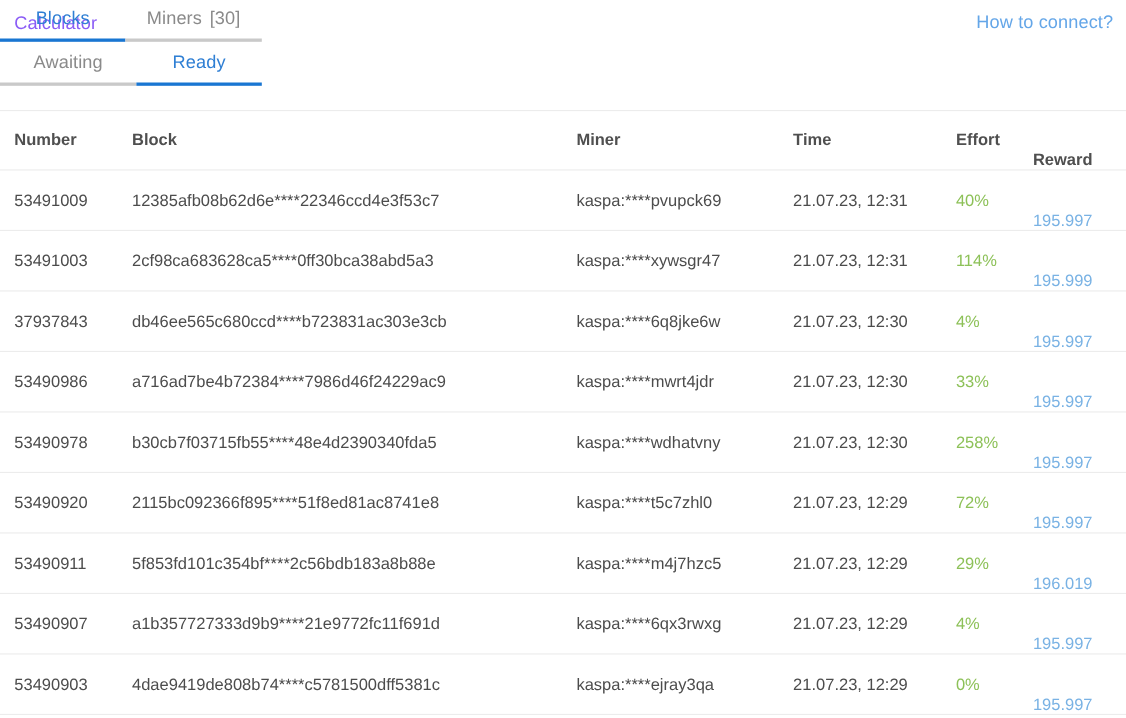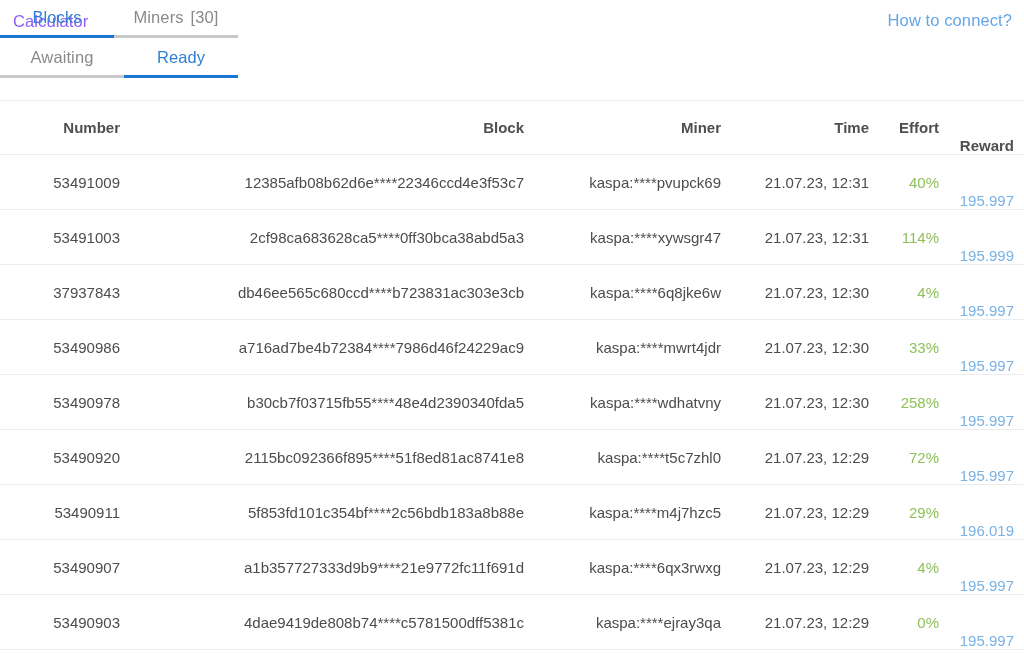--- a/index.html
+++ b/index.html
@@ -96,21 +96,20 @@
   }
 
   .row {
     display: flex;
     flex-direction: row;
     align-items: center;
     height: 55px;
     box-sizing: border-box;
     border-bottom: 1px solid #ececec;
     padding-left: 13px;
-    text-align: right;
   }
 
   .row.header {
     font-weight: bold;
     color: #4f4f4f;
     font-size: 15px;
     height: 54px;
   }
 
   .row.data {

